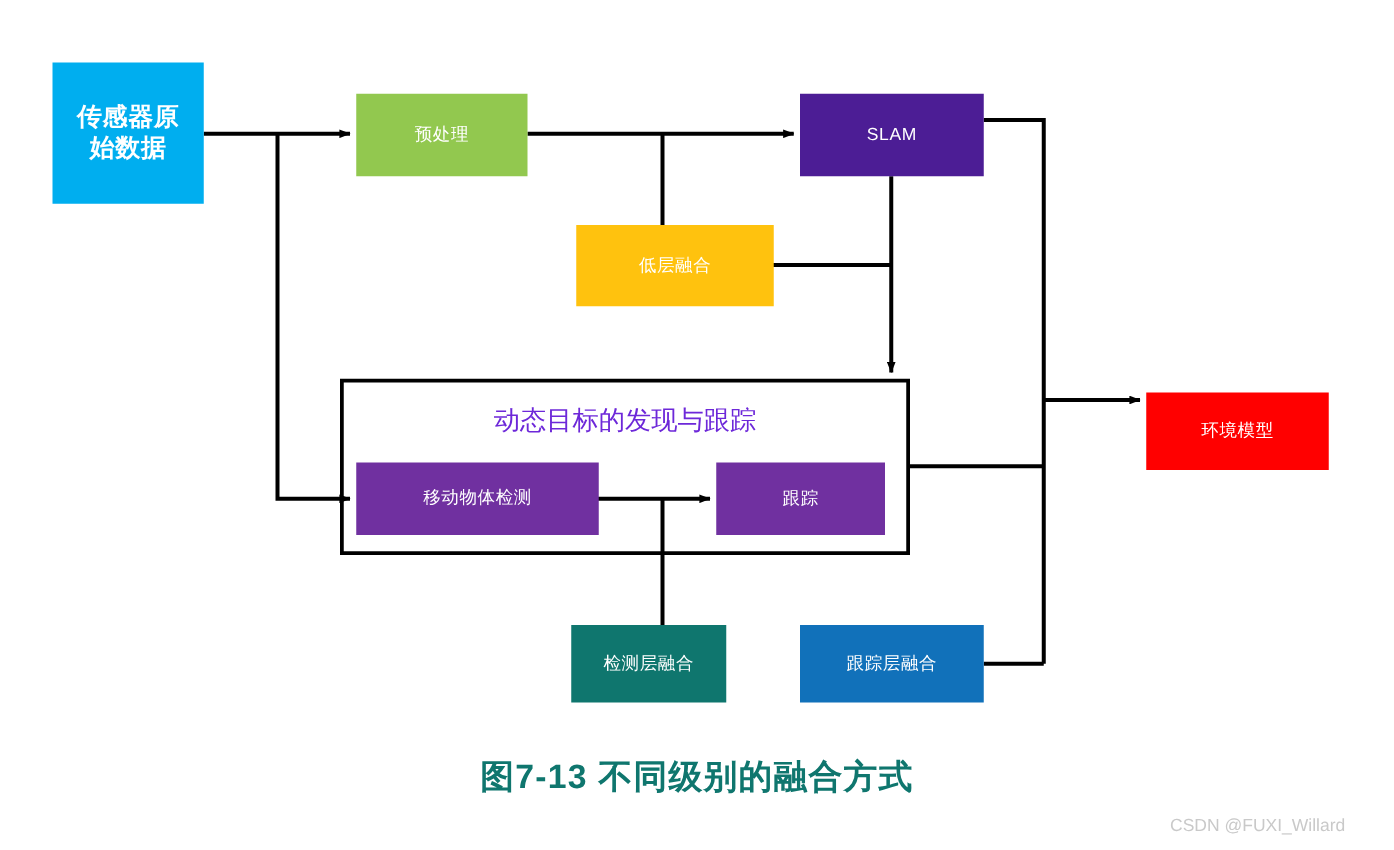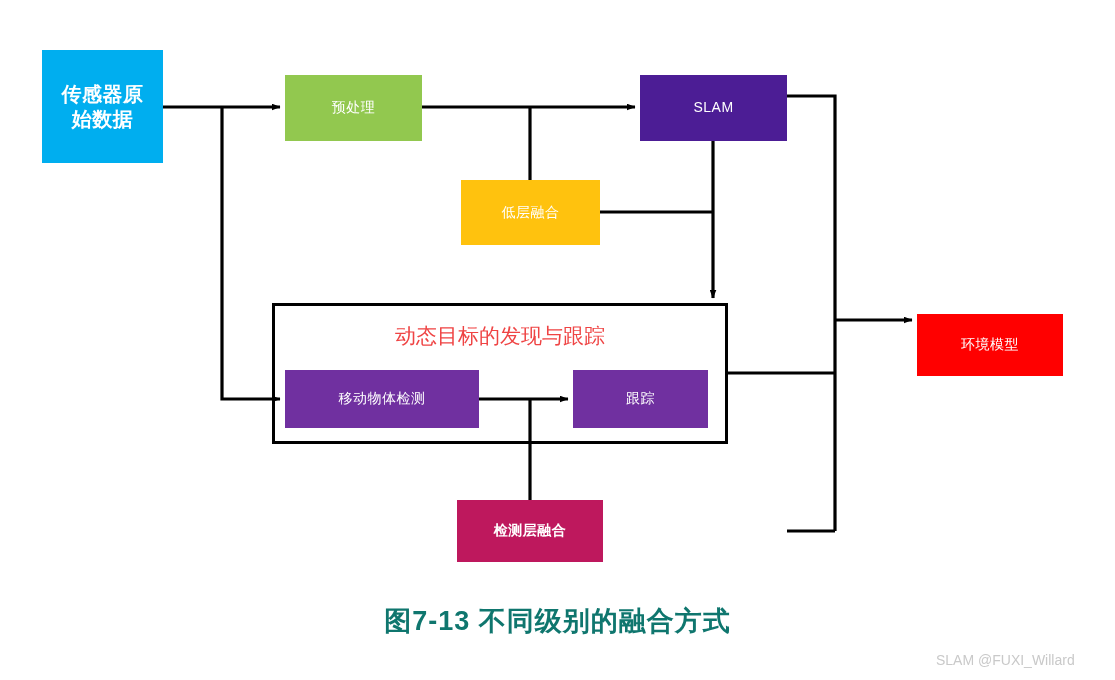--- a/index.html
+++ b/index.html
@@ -43,21 +43,21 @@
   }
   .group-box {
     position: absolute;
     border: 3px solid #000000;
     background: transparent;
     box-sizing: border-box;
     z-index: 1;
   }
   .group-title {
     position: absolute;
-    color: #ef4444;
+    color: #6d28d9;
     font-size: 21px;
     text-align: center;
     z-index: 2;
     white-space: nowrap;
   }
   .caption {
     position: absolute;
     font-size: 27px;
     font-weight: bold;
     color: #0f766e;
@@ -124,38 +124,41 @@
   </div>
 
   <div class="node" style="left:285px; top:75px; width:137px; height:66px; background:#92C84F;">
     <span>预处理</span>
   </div>
 
   <div class="node" style="left:640px; top:75px; width:147px; height:66px; background:#4c1d95;">
     <span>SLAM</span>
   </div>
 
-  <div class="node" style="left:461px; top:180px; width:139px; height:65px; background:#FFC20E;">
+  <div class="node" style="left:461px; top:180px; width:158px; height:65px; background:#FFC20E;">
     <span>低层融合</span>
   </div>
 
   <div class="node" style="left:285px; top:370px; width:194px; height:58px; background:#7030A0;font-family:Liberation Serif, serif;">
     <span>移动物体检测</span>
   </div>
 
   <div class="node" style="left:573px; top:370px; width:135px; height:58px; background:#7030A0;">
     <span>跟踪</span>
   </div>
 
-  <div class="node" style="left:457px; top:500px; width:146px; height:62px; background:#be185d;font-weight:bold;">
+  <div class="node" style="left:457px; top:500px; width:124px; height:62px; background:#0f766e;">
     <span>检测层融合</span>
   </div>
 
+  <div class="node" style="left:640px; top:500px; width:147px; height:62px; background:#1171BA;">
+    <span>跟踪层融合</span>
+  </div>
 
   <div class="node" style="left:917px; top:290px; width:146px; height:62px; background:#FF0000;margin-top:24px;">
     <span>环境模型</span>
   </div>
 
   <div class="caption" style="top:603px;">图7-13 不同级别的融合方式</div>
 
-  <div class="watermark" style="left:936px; top:652px;">SLAM @FUXI_Willard</div>
+  <div class="watermark" style="left:936px; top:652px;">CSDN @FUXI_Willard</div>
 
 </div>
 
 </body></html>

